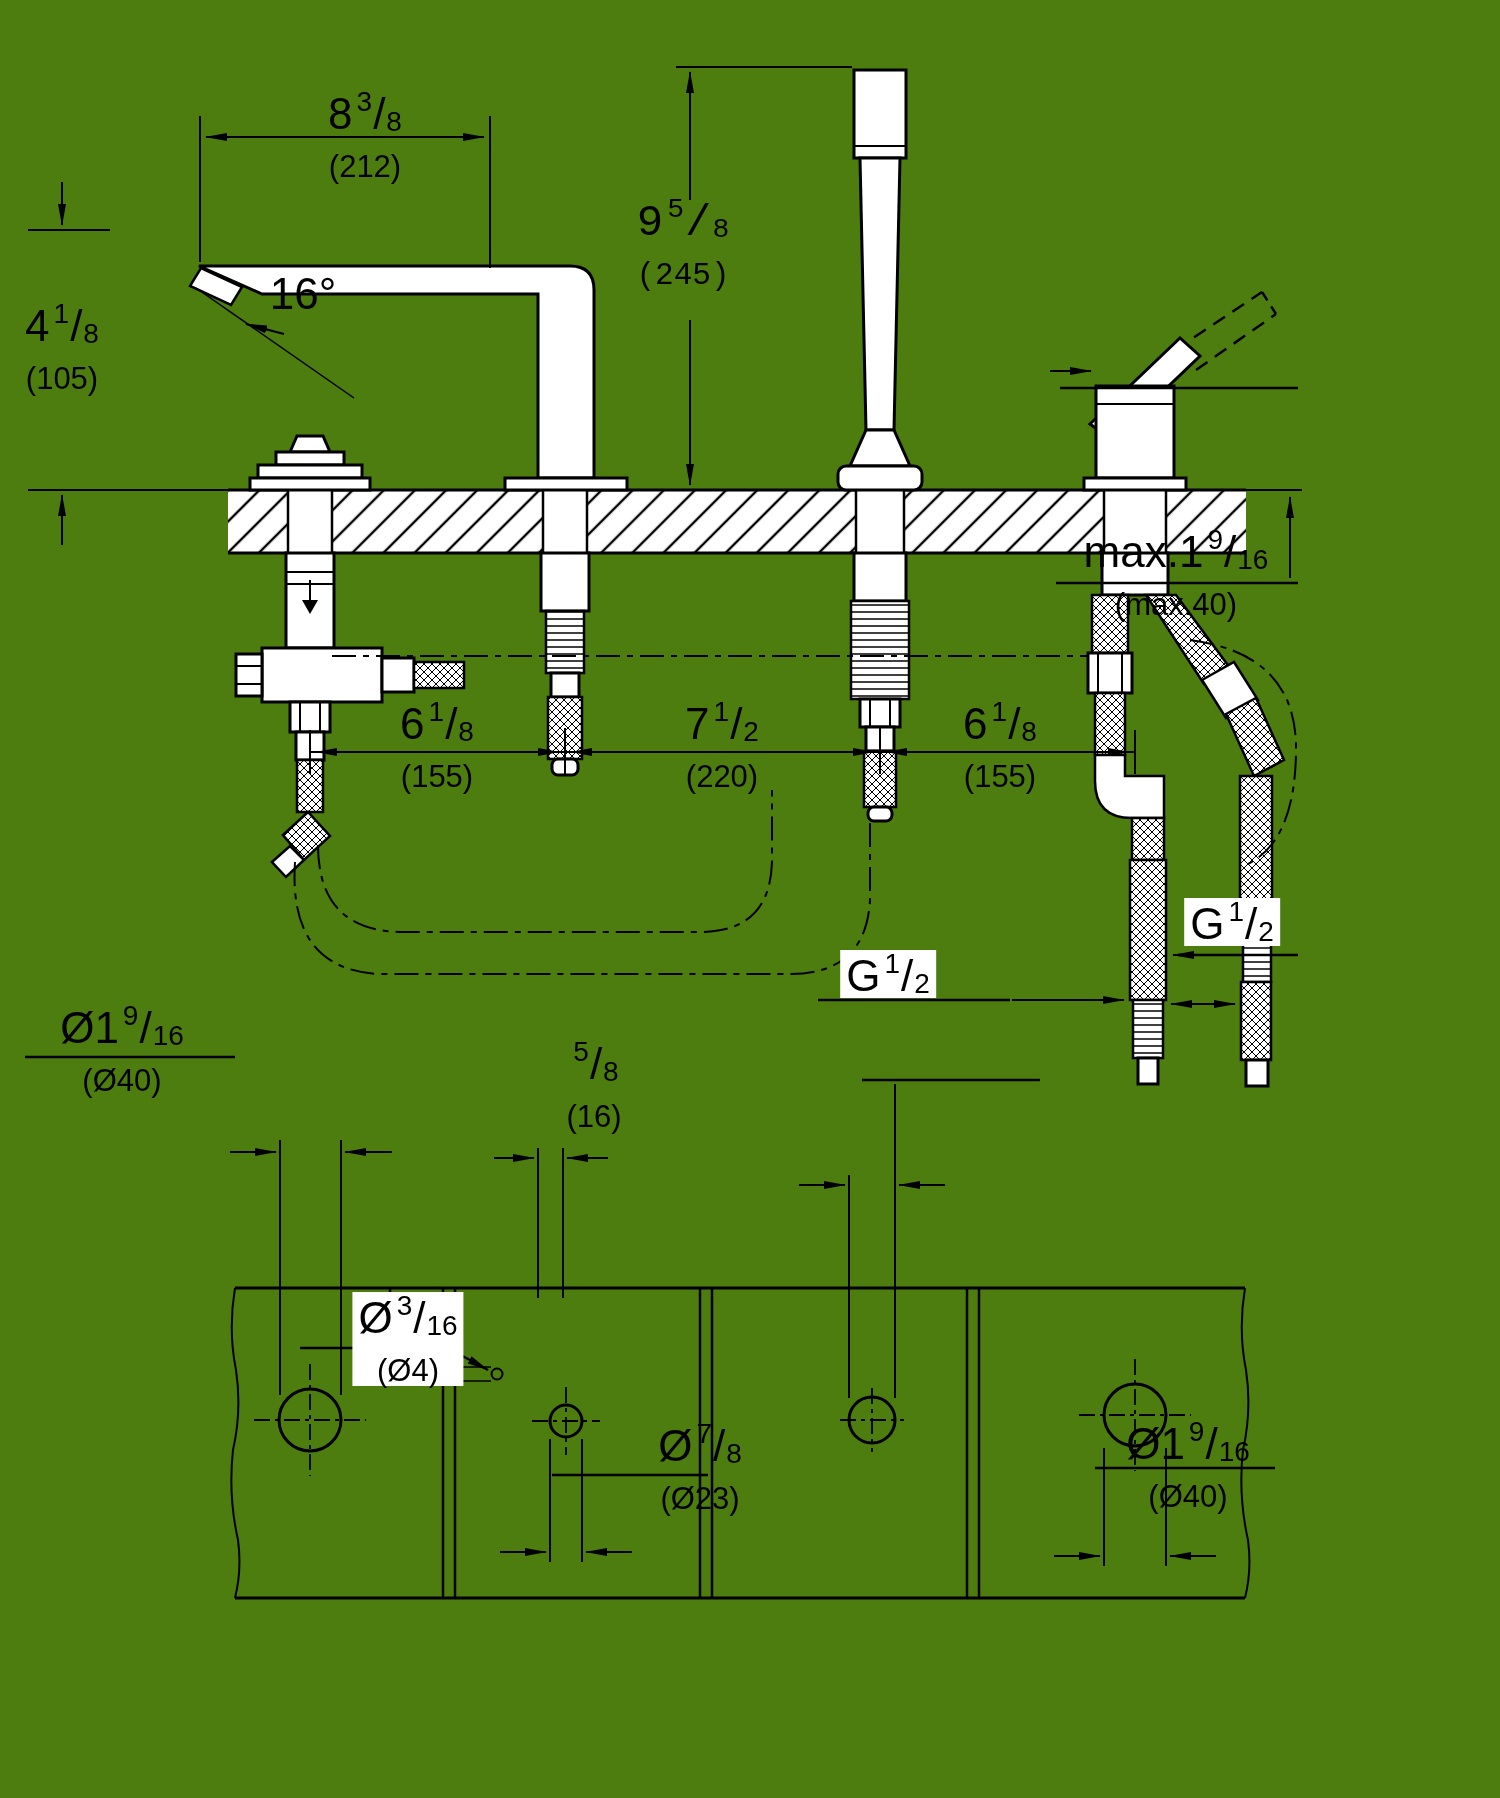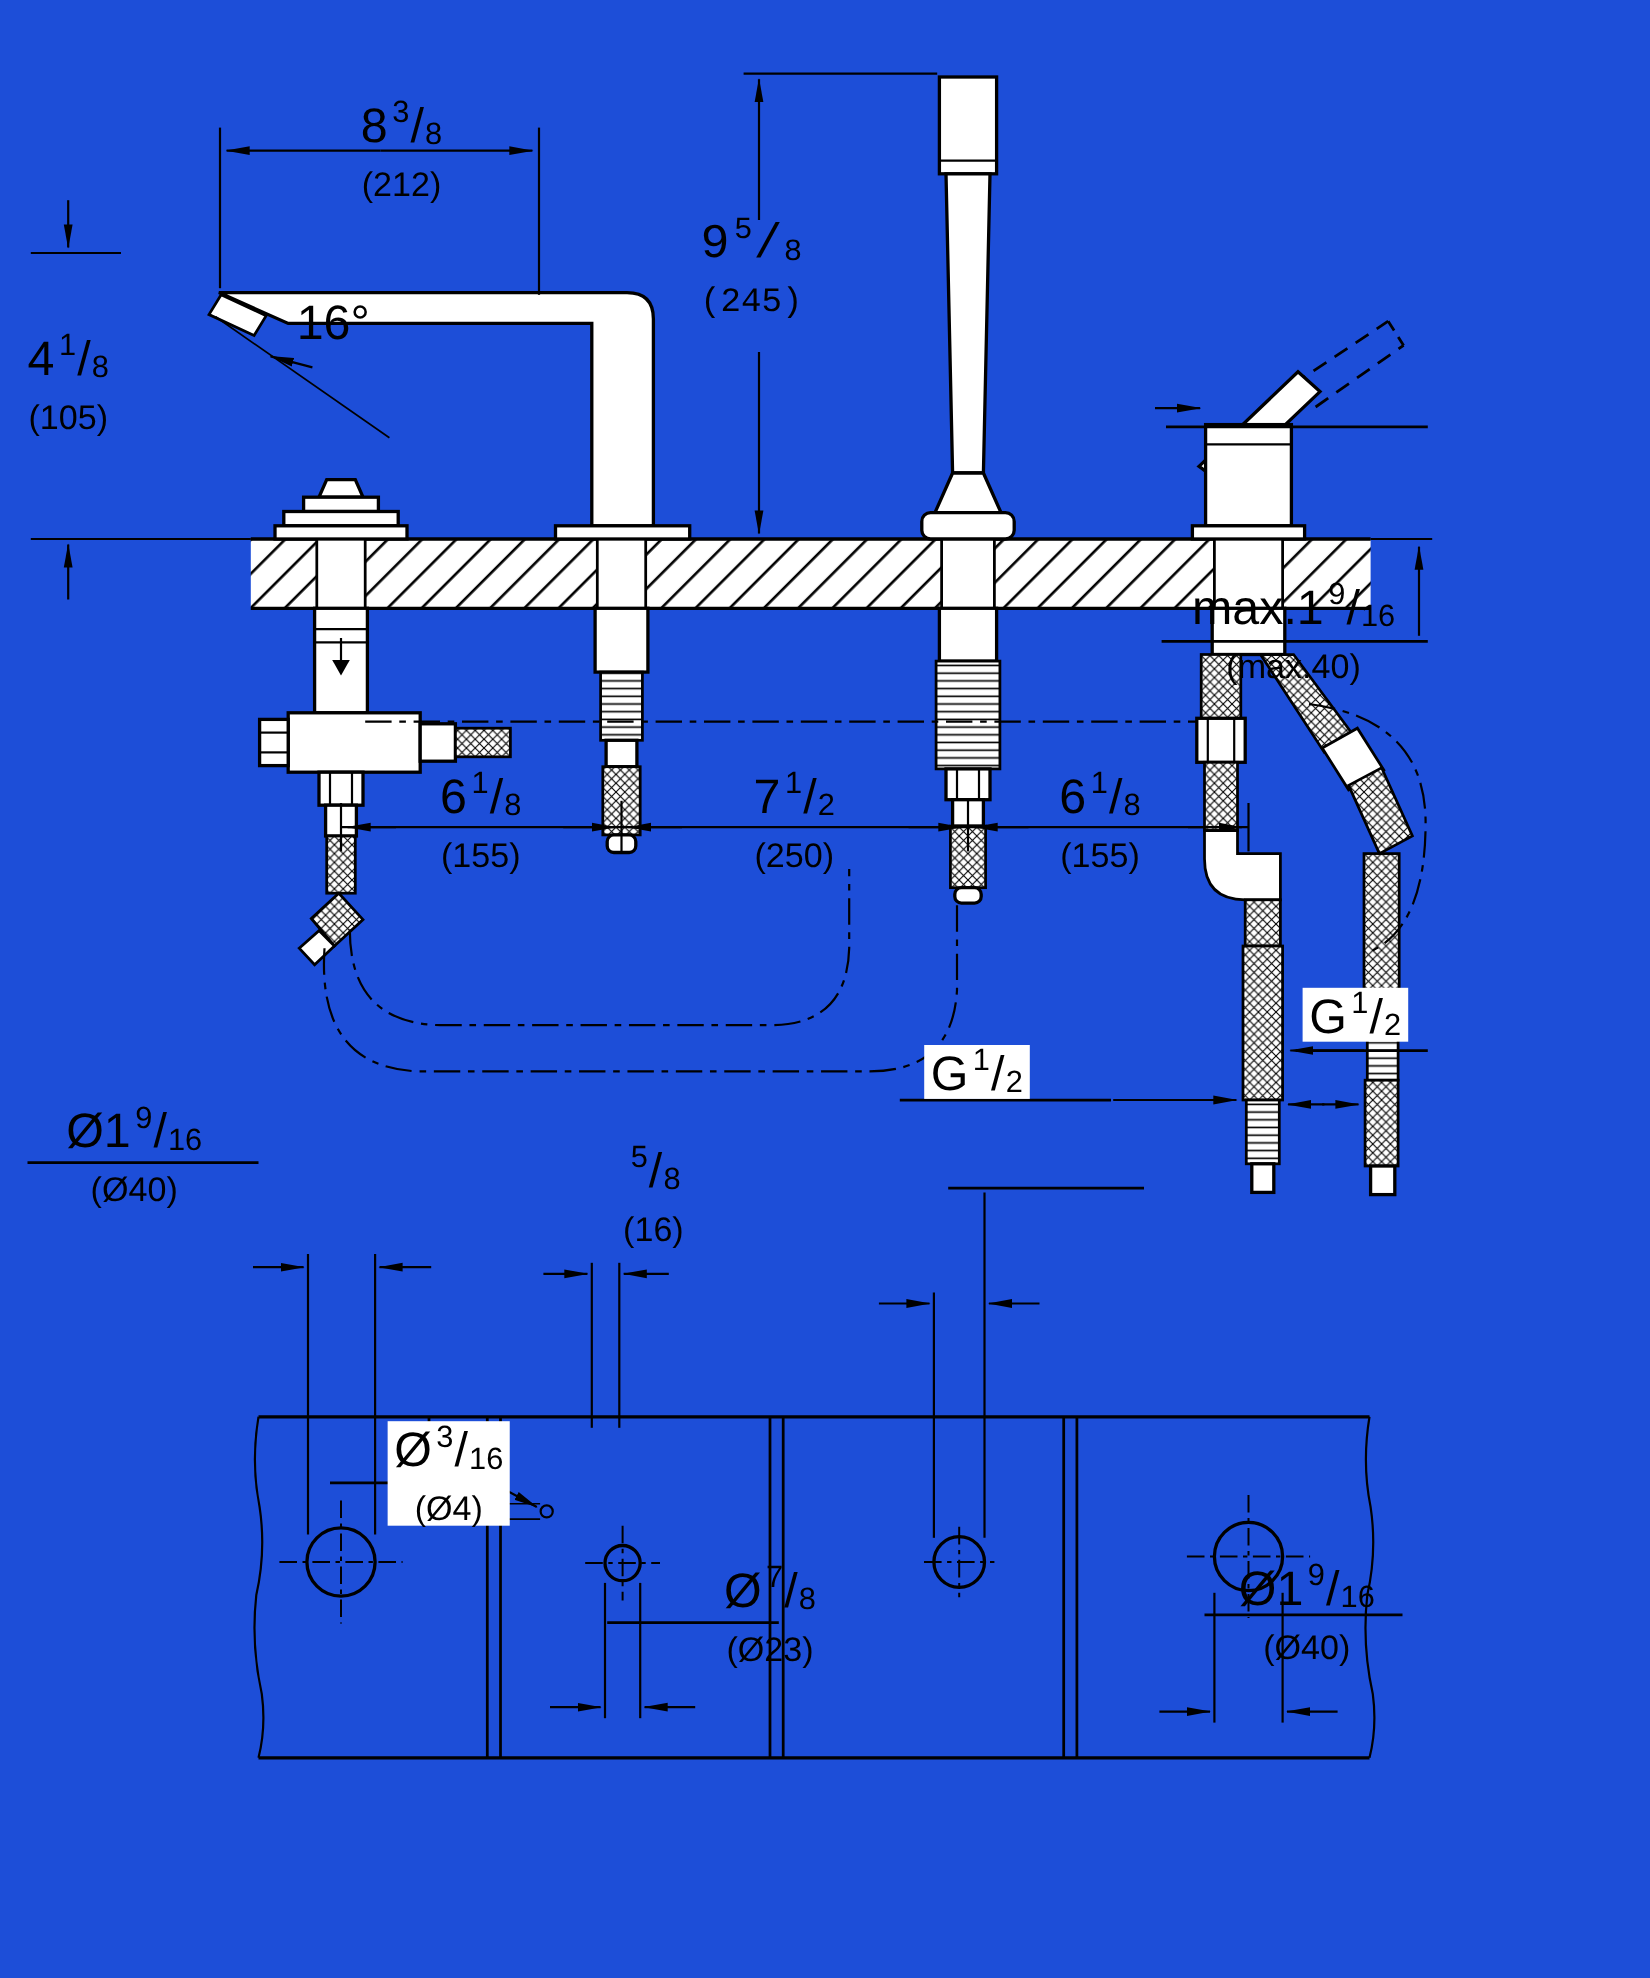--- a/index.html
+++ b/index.html
@@ -1,16 +1,16 @@
 <!DOCTYPE html>
 <html><head>
 <meta charset="utf-8">
 <style>
   html,body { margin:0; padding:0; background:#ffffff; }
-  .stage { position:relative; width:1500px; height:1798px; background:#1d4ed8; overflow:hidden;
+  .stage { position:relative; width:1500px; height:1798px; background:#4d7c0f; overflow:hidden;
            font-family:"Liberation Sans", sans-serif; color:#000; }
   svg.art { position:absolute; left:0; top:0; }
   .dim { position:absolute; transform:translateX(-50%); text-align:center; line-height:1; white-space:nowrap; color:#000; }
   .val { font-size:44px; }
   .val .whole { font-size:44px; }
   .val .num { font-size:28px; vertical-align:18px; margin-left:4px; }
   .val .fs::before { content:"/"; font-size:44px; margin:0 1px; }
   .val .den { font-size:28px; vertical-align:-2px; }
   .mm { font-size:31px; margin-top:15px; }
   .wbg { background:#ffffff; padding:0 6px; }
@@ -285,21 +285,21 @@
   <div class="mm">(max.40)</div>
 </div>
 
 <div class="dim" style="left:437px; top:698px;">
   <div class="val"><span class="whole">6</span><span class="num">1</span><span class="fs"></span><span class="den">8</span></div>
   <div class="mm">(155)</div>
 </div>
 
 <div class="dim" style="left:722px; top:698px;">
   <div class="val"><span class="whole">7</span><span class="num">1</span><span class="fs"></span><span class="den">2</span></div>
-  <div class="mm">(250)</div>
+  <div class="mm">(220)</div>
 </div>
 
 <div class="dim" style="left:1000px; top:698px;">
   <div class="val"><span class="whole">6</span><span class="num">1</span><span class="fs"></span><span class="den">8</span></div>
   <div class="mm">(155)</div>
 </div>
 
 <div class="dim wbg" style="left:888px; top:950px;">
   <div class="val"><span class="whole">G</span><span class="num">1</span><span class="fs"></span><span class="den">2</span></div>
 </div>

